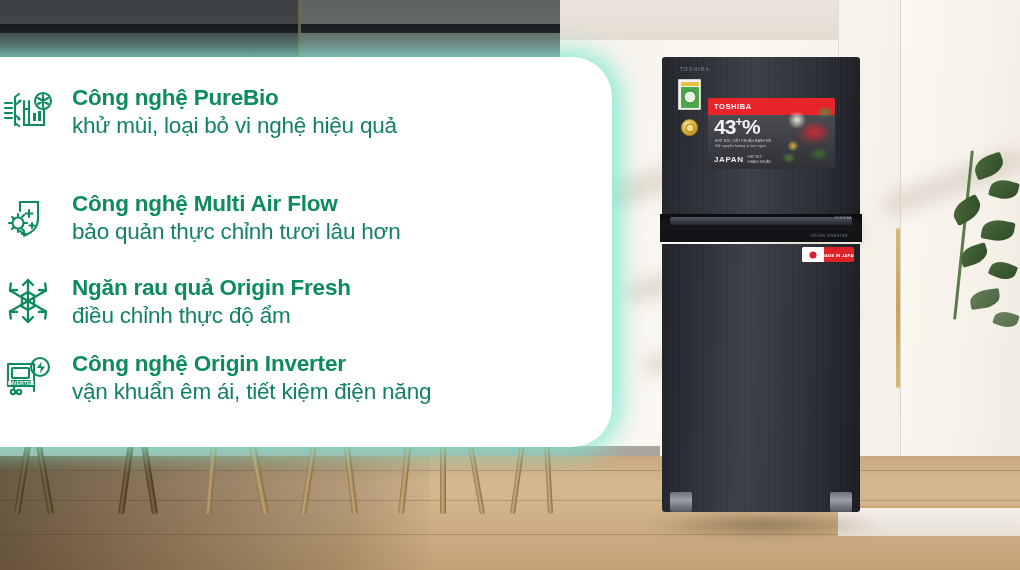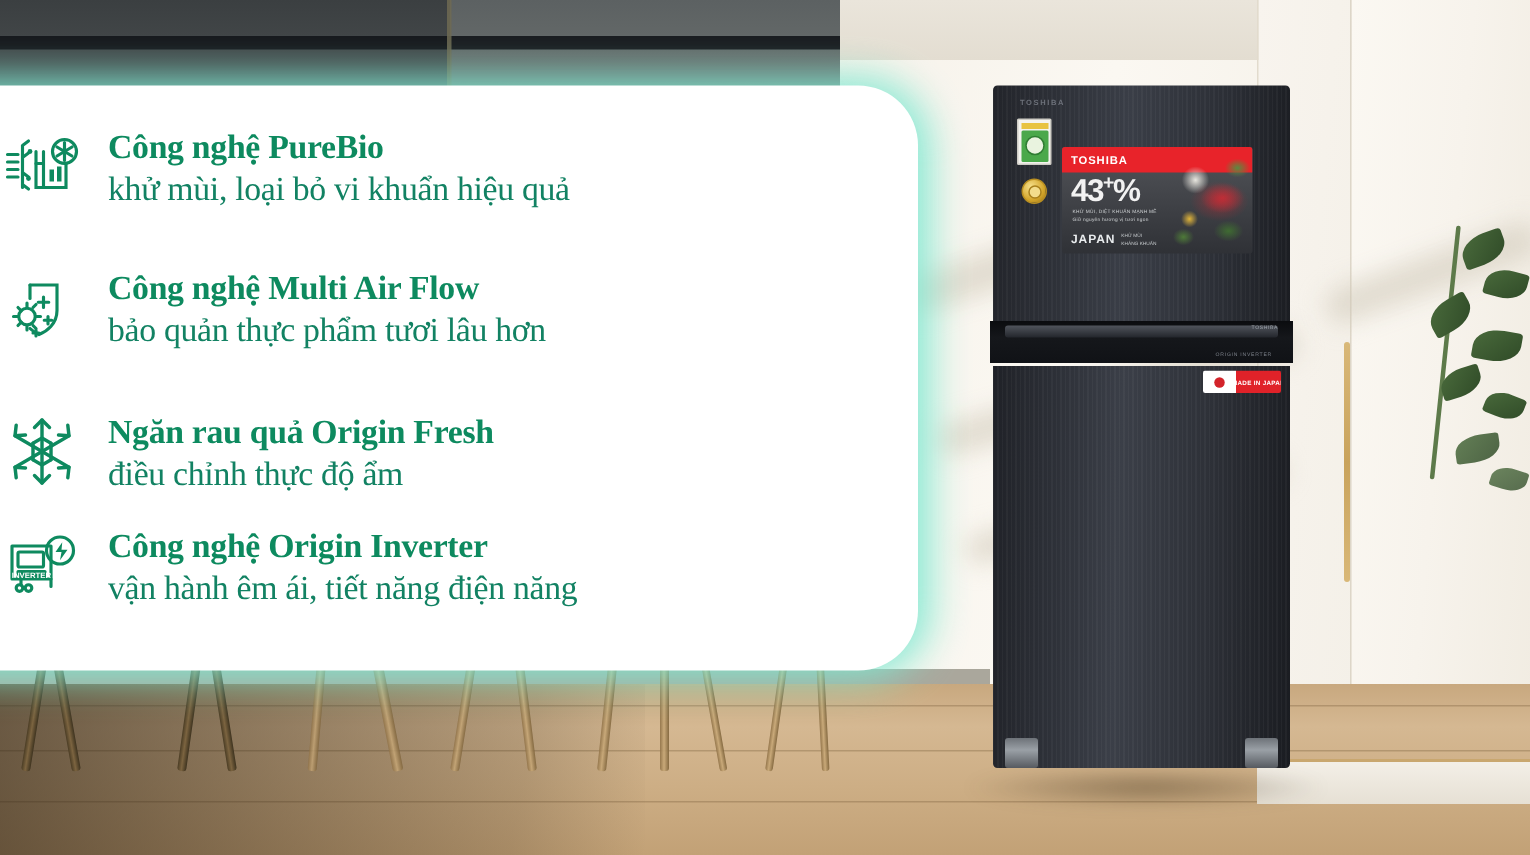--- a/index.html
+++ b/index.html
@@ -121,21 +121,21 @@
   }
   .panel-inner { position:absolute; left:60px; top:0; width:612px; height:390px; }
 
   .feature {
     position:absolute; left:0; display:flex; align-items:flex-start; gap:16px;
   }
   .f-icon {
     width:56px; height:56px; flex:0 0 56px;
     display:flex; align-items:center; justify-content:center;
   }
-  .f-text { padding-top:2px;font-family:Liberation Serif, serif; }
+  .f-text { padding-top:2px; }
   .f-title {
     font-size:22.5px; font-weight:bold; color:#0d8a5f;
     line-height:1.18; letter-spacing:-.2px; white-space:nowrap;
   }
   .f-sub {
     font-size:22.5px; font-weight:400; color:#128263;
     line-height:1.22; letter-spacing:-.2px; white-space:nowrap;
   }
 
   
@@ -401,39 +401,39 @@
             <path d="M21 12v24h20V20"></path>
             <path d="M26 12v24M26 20h-5"></path>
             <rect x="30" y="24" width="3" height="8" fill="#0e8a5f" stroke="none"></rect>
             <rect x="35" y="22" width="3" height="10" fill="#0e8a5f" stroke="none"></rect>
             <circle cx="40" cy="12" r="8"></circle>
             <path d="M40 6v12M35 9l10 6M45 9l-10 6"></path>
           </svg>
         </div>
         <div class="f-text">
           <div class="f-title">Công nghệ PureBio</div>
-          <div class="f-sub">khử mùi, loại bỏ vi khuẩn hiệu quả</div>
-        </div>
-      </div>
-
-      <div class="feature" style="top:120px;">
+          <div class="f-sub">khử mùi, loại bỏ vi nghệ hiệu quả</div>
+        </div>
+      </div>
+
+      <div class="feature" style="top:132px;">
         <div class="f-icon">
           <svg width="48" height="46" viewBox="0 0 48 46" fill="none" stroke="#0e8a5f" stroke-width="2.1" stroke-linecap="round">
             <path d="M16 8h18c0 0 0 0 0 0v17c0 9-7 14-12 16-2-1-4-2-6-4"></path>
             <path d="M16 8v9"></path>
             <circle cx="14" cy="29" r="5.5"></circle>
             <path d="M14 20v3M14 35v3M5 29h3M20 29h3M8 23l2.2 2.2M18 35l2 2M8 35l2.2-2.2M18 23l2-2"></path>
             <path d="M25 16v7M21.5 19.5h7"></path>
             <path d="M28 29v5M25.5 31.5h5"></path>
             <path d="M20 38v4M18 40h4"></path>
           </svg>
         </div>
         <div class="f-text">
           <div class="f-title">Công nghệ Multi Air Flow</div>
-          <div class="f-sub">bảo quản thực phẩm tươi lâu hơn</div>
+          <div class="f-sub">bảo quản thực chỉnh tươi lâu hơn</div>
         </div>
       </div>
 
       <div class="feature" style="top:216px;">
         <div class="f-icon">
           <svg width="46" height="48" viewBox="0 0 46 48" fill="none" stroke="#0e8a5f" stroke-width="2.3" stroke-linecap="round" stroke-linejoin="round">
             <path d="M23 3v42"></path>
             <path d="M5 13.5l36 21"></path>
             <path d="M41 13.5l-36 21"></path>
             <path d="M23 3l-5 5M23 3l5 5M23 45l-5-5M23 45l5-5"></path>
@@ -458,20 +458,20 @@
             <text x="19" y="31" font-family="Liberation Sans, sans-serif" font-size="5.2" font-weight="bold" fill="#ffffff" text-anchor="middle" stroke="none">INVERTER</text>
             <circle cx="38" cy="13" r="9"></circle>
             <path d="M39.5 7.5L35 14h4l-1 5.5 5-7h-4z" fill="#0e8a5f" stroke="none"></path>
             <path d="M32 32v5M12 32v4"></path>
             <circle cx="11" cy="38" r="2.2"></circle>
             <circle cx="17" cy="38" r="2.2"></circle>
           </svg>
         </div>
         <div class="f-text">
           <div class="f-title">Công nghệ Origin Inverter</div>
-          <div class="f-sub">vận hành êm ái, tiết năng điện năng</div>
+          <div class="f-sub">vận khuẩn êm ái, tiết kiệm điện năng</div>
         </div>
       </div>
 
     </div>
   </div>
 
 </div>
 
 </body></html>

